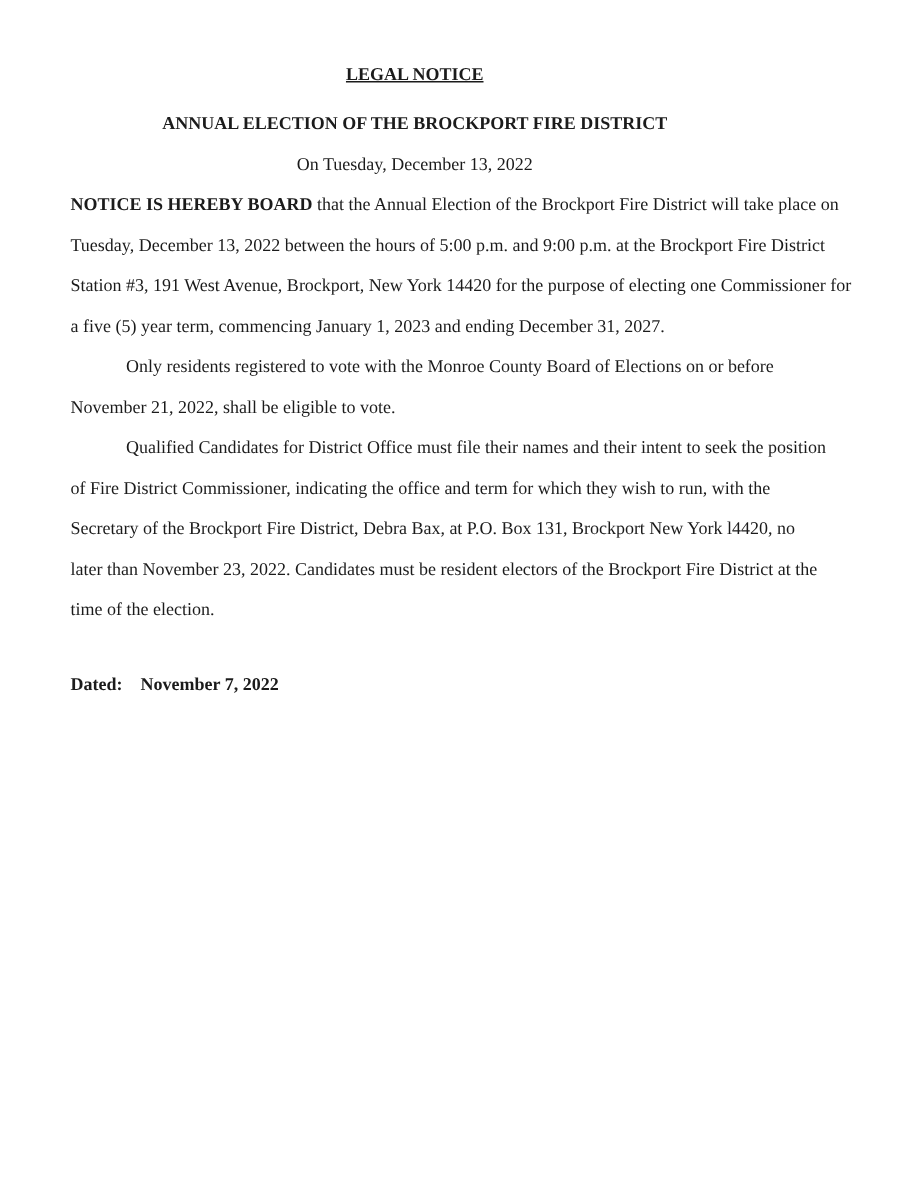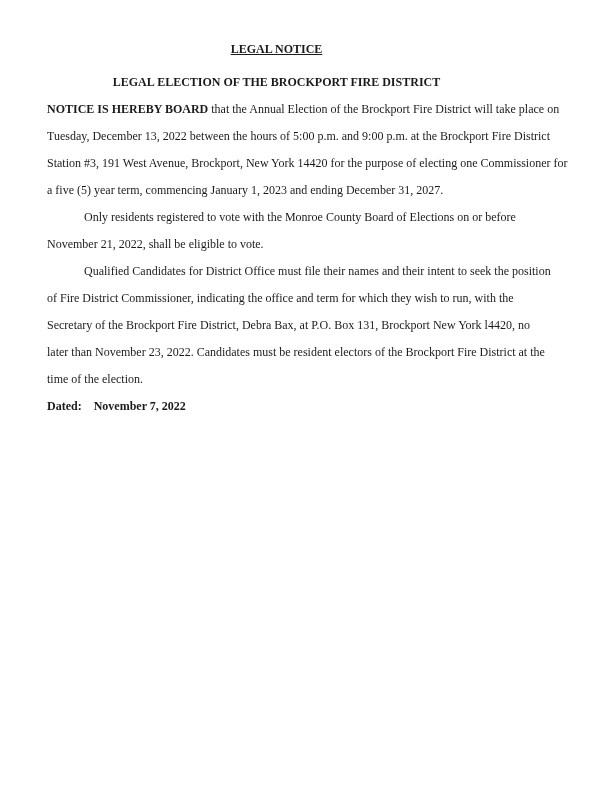--- a/index.html
+++ b/index.html
@@ -42,20 +42,21 @@
     display: block;
     white-space: pre;
   }
   .lines {
     display: block;
     white-space: pre;
   }
   .indented { text-indent: 37px; }
   .b { font-weight: bold; }
   .dated {
+    margin-top: 23px;
     line-height: 27px;
     font-weight: bold;
     white-space: pre;
   }
   .dated .gap {
     display: inline-block;
     width: 12px;
   }
   .signature {
     margin-top: 20px;
@@ -65,22 +66,23 @@
   }
 </style>
 </head>
 <body>
 
 <div class="page">
   <div class="content">
 
     <div class="heading title-line">LEGAL NOTICE</div>
 
-    <div class="heading subtitle-line">LEGAL ELECTION OF THE BROCKPORT FIRE DISTRICT</div>
+    <div class="heading subtitle-line">ANNUAL ELECTION OF THE BROCKPORT FIRE DISTRICT</div>
 
+    <div class="heading date-line">On Tuesday, December 13, 2022</div>
 
     <p class="para first-para">
         <span class="line"><span class="b">NOTICE IS HEREBY BOARD</span><span> that the Annual Election of the Brockport Fire District will take place on</span></span>
         <span class="lines">Tuesday, December 13, 2022 between the hours of 5:00 p.m. and 9:00 p.m. at the Brockport Fire District
 Station #3, 191 West Avenue, Brockport, New York 14420 for the purpose of electing one Commissioner for
 a five (5) year term, commencing January 1, 2023 and ending December 31, 2027.</span>
       </p>
 
     <p class="para">
         <span class="lines indented">Only residents registered to vote with the Monroe County Board of Elections on or before

